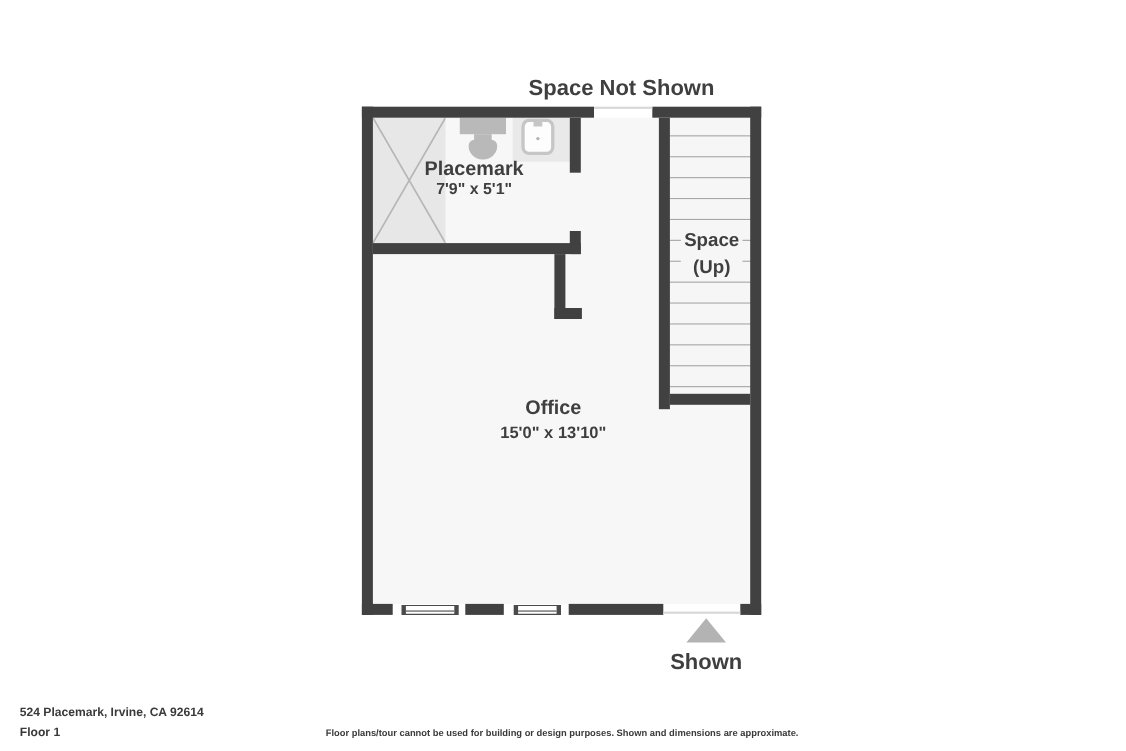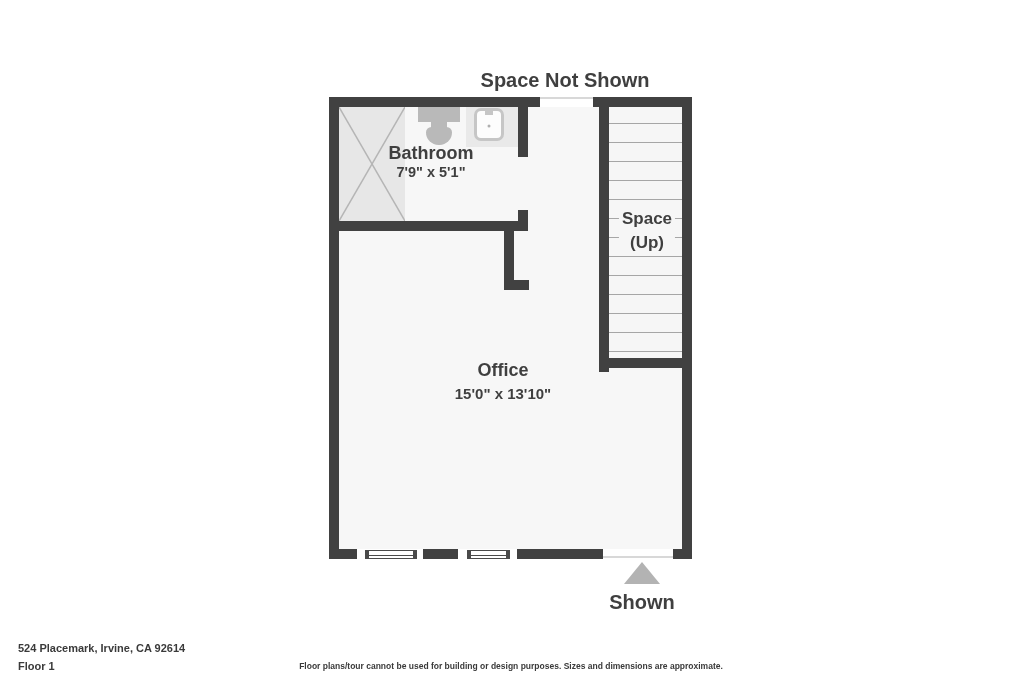--- a/index.html
+++ b/index.html
@@ -104,31 +104,31 @@
 
   <div class="window" style="left:365px;top:550px;width:52px;height:9px;">
     <div class="mid"></div>
   </div>
   <div class="window" style="left:467px;top:550px;width:43px;height:9px;">
     <div class="mid"></div>
   </div>
 
   <div class="label space-label" style="left:565px;top:69px;">Space Not Shown</div>
 
-  <div class="label room-name" style="left:431px;top:143px;">Bathroom</div>
+  <div class="label room-name" style="left:431px;top:143px;">Placemark</div>
   <div class="label room-dims" style="left:431px;top:164px;">7'9" x 5'1"</div>
 
   <div class="label stairs-label" style="left:647px;top:207px;">
     <div>Space</div>
     <div>(Up)</div>
   </div>
 
   <div class="label office-name" style="left:503px;top:360px;">Office</div>
   <div class="label office-dims" style="left:503px;top:385px;">15'0" x 13'10"</div>
 
   <div class="entry-arrow" style="left:624px;top:562px;"></div>
   <div class="label entry-label" style="left:642px;top:591px;">Shown</div>
 
   <div class="footer-address">524 Placemark, Irvine, CA 92614</div>
   <div class="footer-floor">Floor 1</div>
-  <div class="footer-disclaimer">Floor plans/tour cannot be used for building or design purposes. Sizes and dimensions are approximate.</div>
+  <div class="footer-disclaimer">Floor plans/tour cannot be used for building or design purposes. Shown and dimensions are approximate.</div>
 
 </div>
 
 </body></html>

